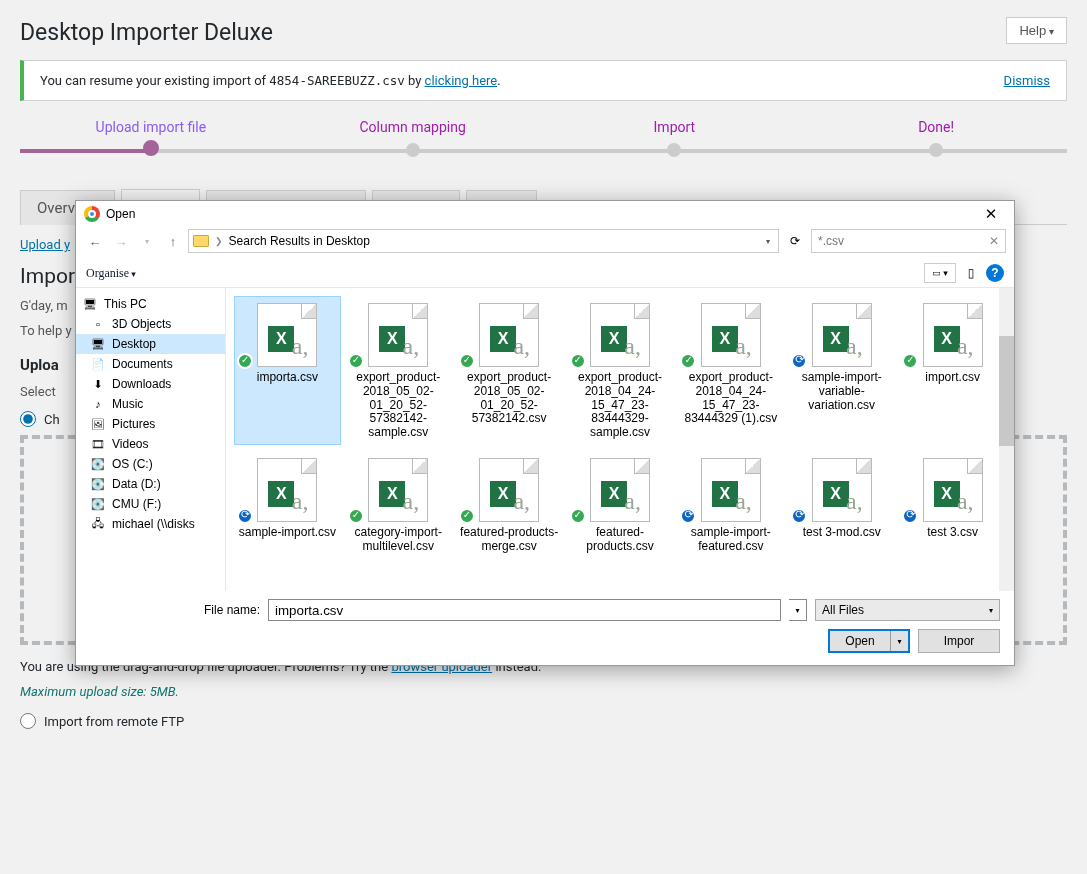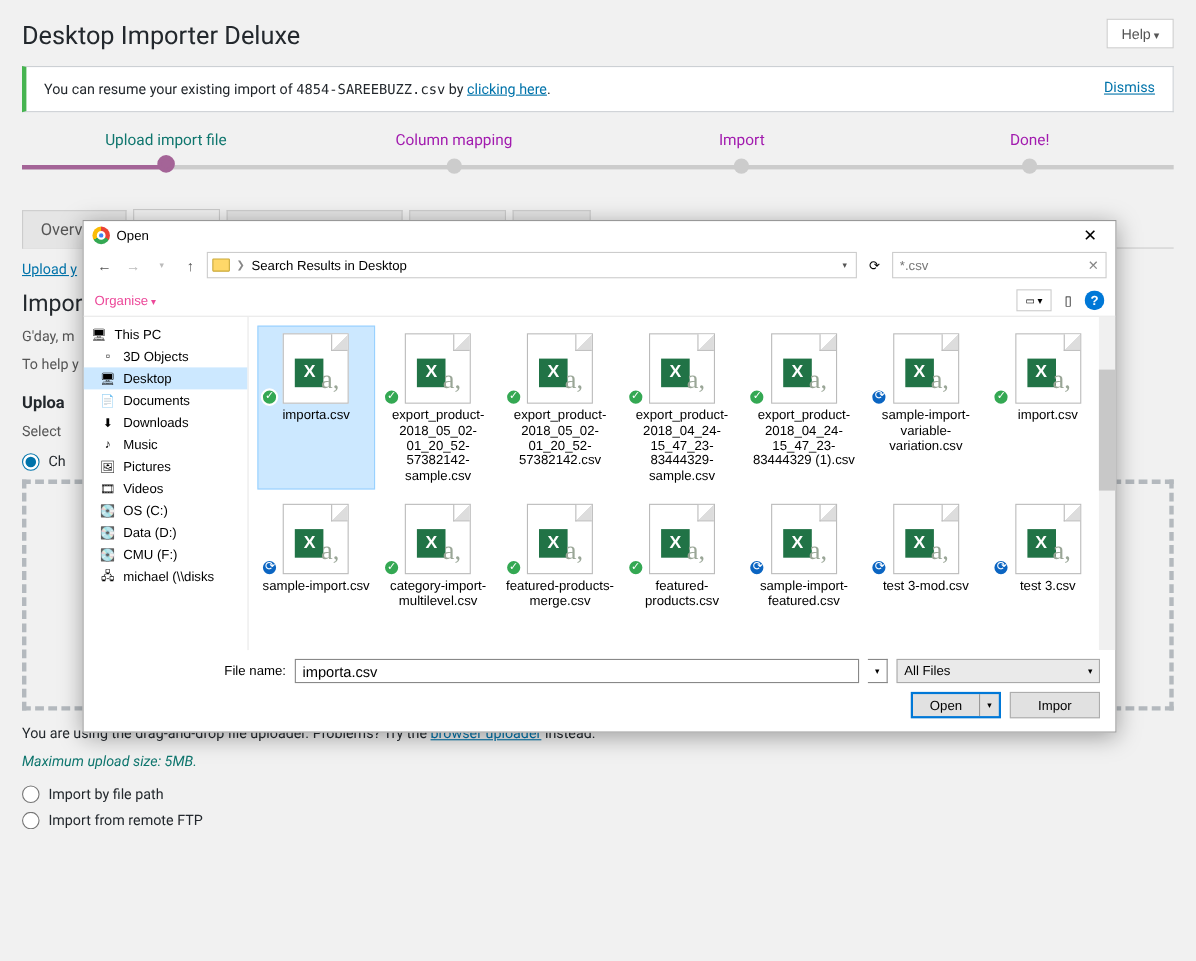--- a/index.html
+++ b/index.html
@@ -11,21 +11,21 @@
 .help-btn { background: #fff; border: 1px solid #ccc; padding: 5px 12px; font-size: 13px; color: #555; cursor: pointer; }
 .help-btn::after { content: " ▾"; font-size: 10px; }
 
 .notice { background: #fff; border: 1px solid #ccd0d4; border-left: 4px solid #46b450; padding: 12px 16px; margin: 10px 0 18px; display: flex; justify-content: space-between; }
 .notice a, .link { color: #0073aa; text-decoration: underline; cursor: pointer; }
 .notice code { font-family: Consolas, monospace; font-size: 12.5px; }
 
 .stepper { display: flex; align-items: flex-start; margin: 0 0 28px; position: relative; }
 .step { flex: 1; text-align: center; position: relative; }
 .step-label { font-size: 14px; color: #a21caf; margin-bottom: 12px; display: block; }
-.step.active .step-label { color: #0f766e; }
+.step.active .step-label { color: #8b5cf6; }
 .step-line { position: absolute; top: 30px; left: 0; right: 0; height: 4px; background: #ccc; z-index: 0; }
 .step-dot { width: 14px; height: 14px; border-radius: 50%; background: #ccc; position: absolute; top: 24px; left: 50%; transform: translateX(-50%); z-index: 1; }
 .step.active .step-dot { background: #a46497; border: 4px solid #a46497; width: 16px; height: 16px; top: 21px; }
 .step-fill { position: absolute; top: 30px; left: 0; width: 12.5%; height: 4px; background: #a46497; z-index: 1; }
 
 .tabs { display: flex; gap: 6px; margin: 42px 0 0; align-items: flex-end; }
 .tab { background: #e5e5e5; border: 1px solid #ccc; padding: 8px 16px; font-size: 15px; color: #555; cursor: pointer; border-bottom: none; }
 .tab.active { background: #f1f1f1; border-bottom: 1px solid #f1f1f1; font-weight: 600; color: #23282d; }
 .hr { border-top: 1px solid #ccc; margin-top: -1px; margin-bottom: 12px; }
 .sublink { display: inline-block; margin-bottom: 12px; }
@@ -51,21 +51,21 @@
 .nav-btn.dis { color: #bbb; }
 .crumb { flex: 1; border: 1px solid #ccc; height: 24px; display: flex; align-items: center; padding: 0 4px; gap: 6px; }
 .folder-glyph { width: 16px; height: 12px; background: #ffd869; border: 1px solid #caa93a; border-radius: 1px; }
 .crumb-sep { color: #888; font-size: 9px; }
 .crumb-drop { margin-left: auto; color: #555; font-size: 8px; padding: 0 4px; }
 .ref-btn { width: 24px; height: 24px; display: flex; align-items: center; justify-content: center; cursor: pointer; }
 .search { border: 1px solid #ccc; width: 195px; height: 24px; display: flex; align-items: center; padding: 0 6px; color: #777; }
 .search-x { margin-left: auto; cursor: pointer; color: #888; }
 
 .toolbar { display: flex; align-items: center; padding: 4px 10px; border-bottom: 1px solid #e8e8e8; }
-.organise { color: #ec4899; cursor: pointer; }
+.organise { color: #0f172a; cursor: pointer; font-family: Liberation Serif, serif; }
 .organise::after { content: " ▾"; font-size: 9px; }
 .spacer { flex: 1; }
 .view-ic, .help-ic { width: 22px; height: 20px; margin-left: 4px; display: flex; align-items: center; justify-content: center; border: 1px solid transparent; cursor: pointer; }
 .help-ic { background: #0078d7; color: #fff; border-radius: 50%; width: 18px; height: 18px; font-weight: 700; }
 .view-select { width: 32px; height: 20px; border: 1px solid #ccc; margin-left: 4px; display: flex; align-items: center; justify-content: center; font-size: 9px; }
 
 .body-row { flex: 1; display: flex; min-height: 0; }
 .sidebar { width: 150px; border-right: 1px solid #e8e8e8; overflow: auto; padding: 6px 0; }
 .sb-item { display: flex; align-items: center; gap: 6px; padding: 3px 6px 3px 14px; cursor: pointer; white-space: nowrap; }
 .sb-item.sel { background: #cce8ff; }
@@ -160,24 +160,20 @@
   </div>
   <div class="drag-border"></div>
 
   <p>
     <span>You are using the drag-and-drop file uploader. Problems? Try the </span><a class="link">browser uploader</a><span> instead.</span>
   </p>
   <p class="italic">Maximum upload size: 5MB.</p>
 
   <div class="opt-row">
       <input type="radio" style="">
-      <span>Import by file path</span>
-    </div>
-  <div class="opt-row">
-      <input type="radio" style="">
       <span>Import from remote FTP</span>
     </div>
 </div>
 
 <div class="dialog">
   <div class="dlg-title">
     <span class="chrome-icon"></span>
     <span>Open</span>
     <span class="dlg-close">✕</span>
   </div>

